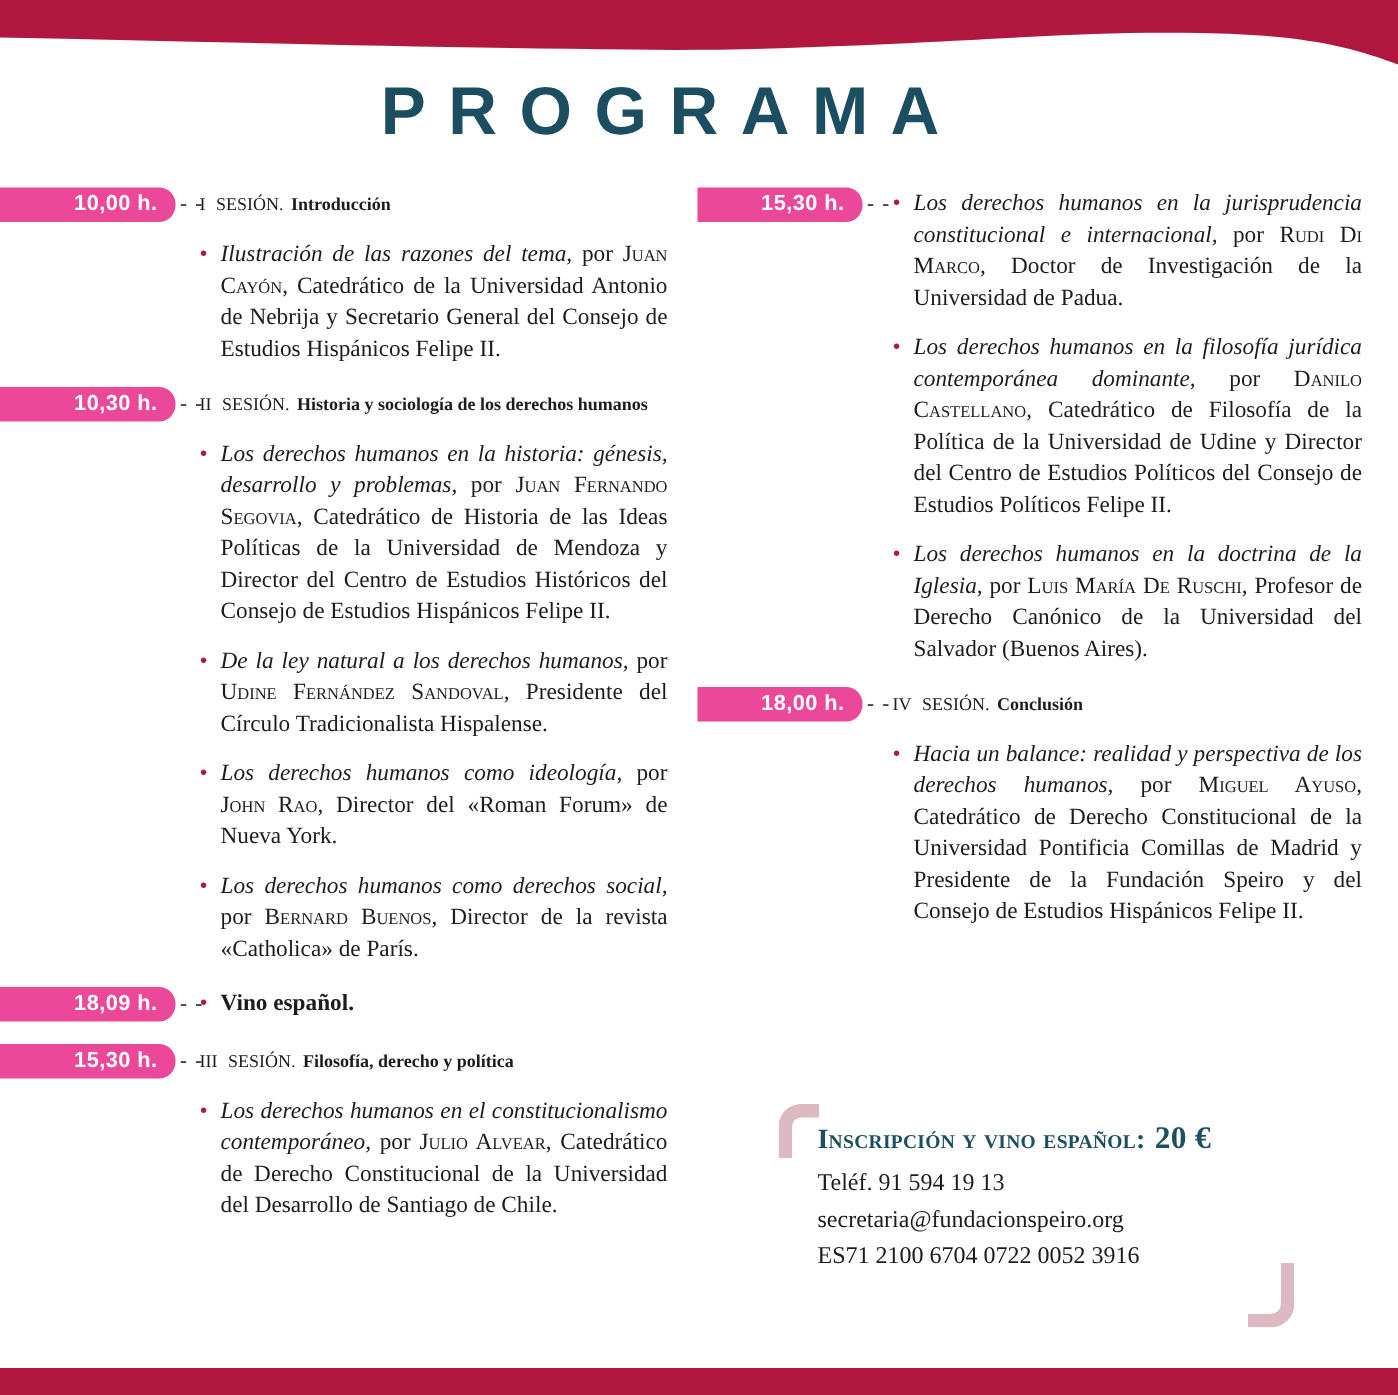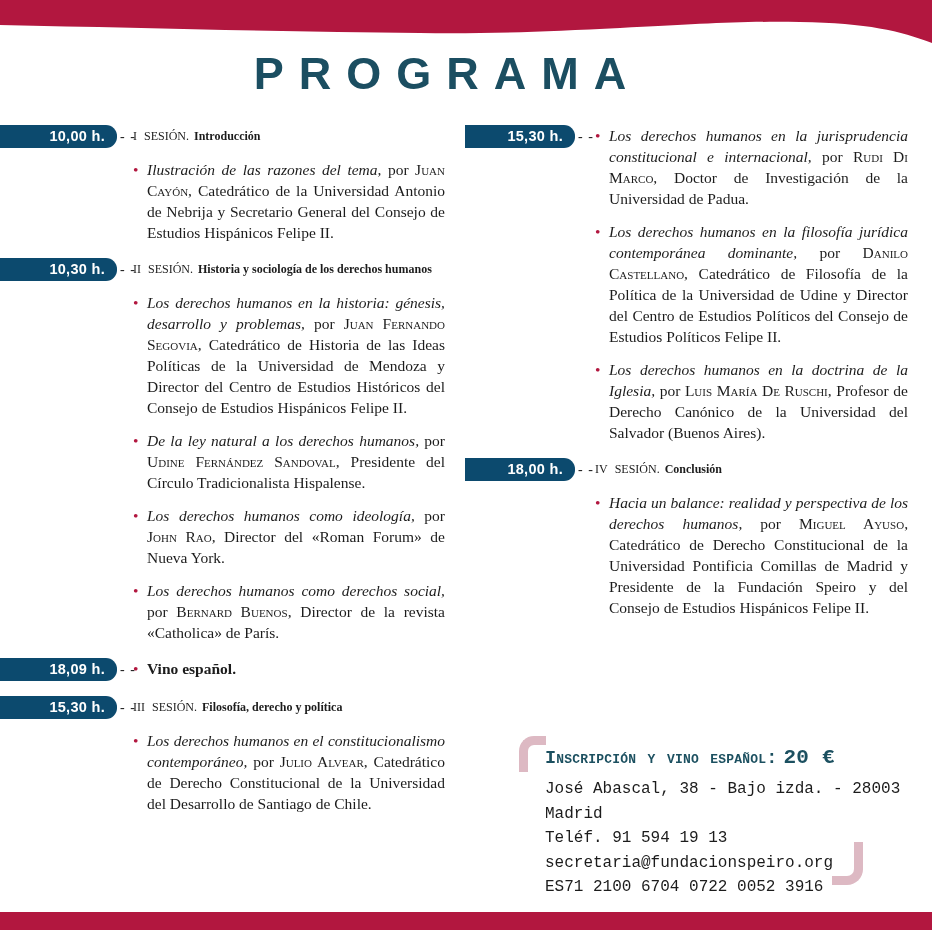--- a/index.html
+++ b/index.html
@@ -20,21 +20,21 @@
   }
   
   .col{position:absolute;top:125px;}
   #left-col{left:0;width:445px;}
   #right-col{left:465px;width:443px;}
   .section{position:relative;margin-bottom:15px;min-height:23px;}
   #left-col .section{padding-left:133px;}
   #right-col .section{padding-left:130px;}
   .badge{
     position:absolute;left:0;top:0;height:23px;box-sizing:border-box;
-    background:#0c4a6e;color:#ffffff;border-radius:0 11px 11px 0;
+    background:#ec4899;color:#ffffff;border-radius:0 11px 11px 0;
     font-family:"Liberation Sans",sans-serif;font-weight:bold;font-size:14.5px;
     line-height:23px;text-align:right;padding-right:12px;letter-spacing:0.3px;
   }
   #left-col .badge{width:117px;}
   #right-col .badge{width:110px;}
   .dashes{
     position:absolute;top:0;line-height:23px;font-size:14px;color:#222222;
     letter-spacing:1px;font-family:"Liberation Serif",serif;
   }
   #left-col .dashes{left:120px;}
@@ -49,21 +49,21 @@
   .bullet{
     position:relative;padding-left:14px;margin-bottom:12px;
     font-size:15.5px;line-height:21px;text-align:justify;
   }
   .bullet:last-child{margin-bottom:0;}
   .mark{position:absolute;left:0;top:0;color:#b2173f;}
   .it{font-style:italic;}
   .sc{font-variant:small-caps;}
   .bd{font-weight:bold;}
   
-  #inscription{position:absolute;left:0;top:0;width:932px;height:930px;pointer-events:none;font-family:Liberation Mono, monospace;}
+  #inscription{position:absolute;left:0;top:0;width:932px;height:930px;pointer-events:none;}
   .br-tl{
     position:absolute;left:519px;top:736px;width:27px;height:36px;
     border-left:9px solid #ddb9c3;border-top:9px solid #ddb9c3;
     border-top-left-radius:15px;box-sizing:border-box;
   }
   .br-br{
     position:absolute;left:832px;top:842px;width:31px;height:43px;
     border-right:9px solid #ddb9c3;border-bottom:9px solid #ddb9c3;
     border-bottom-right-radius:16px;box-sizing:border-box;
   }
@@ -129,21 +129,20 @@
         <div class="bullet"><span class="mark">•</span><span class="btext"><span class="it">Hacia un balance: realidad y perspectiva de los derechos humanos,</span><span class="nm"> por </span><span class="sc">Miguel Ayuso</span><span class="nm">, Catedrático de Derecho Constitucional de la Universidad Pontificia Comillas de Madrid y Presidente de la Fundación Speiro y del Consejo de Estudios Hispánicos Felipe II.</span></span></div>
       </div>
     </div>
 
   <div id="inscription">
     <div class="br-tl"></div>
     <div id="ins-head">
       <span>Inscripción y vino español:</span><span id="ins-price">20 €</span>
     </div>
     <div id="ins-lines">
-      <div>José Abascal, 38 - Bajo izda. - 28003 Madrid</div>
       <div>Teléf. 91 594 19 13</div>
       <div>secretaria@fundacionspeiro.org</div>
       <div>ES71 2100 6704 0722 0052 3916</div>
     </div>
     <div class="br-br"></div>
   </div>
 
   <div id="bottom-band"></div>
 </div>
 

